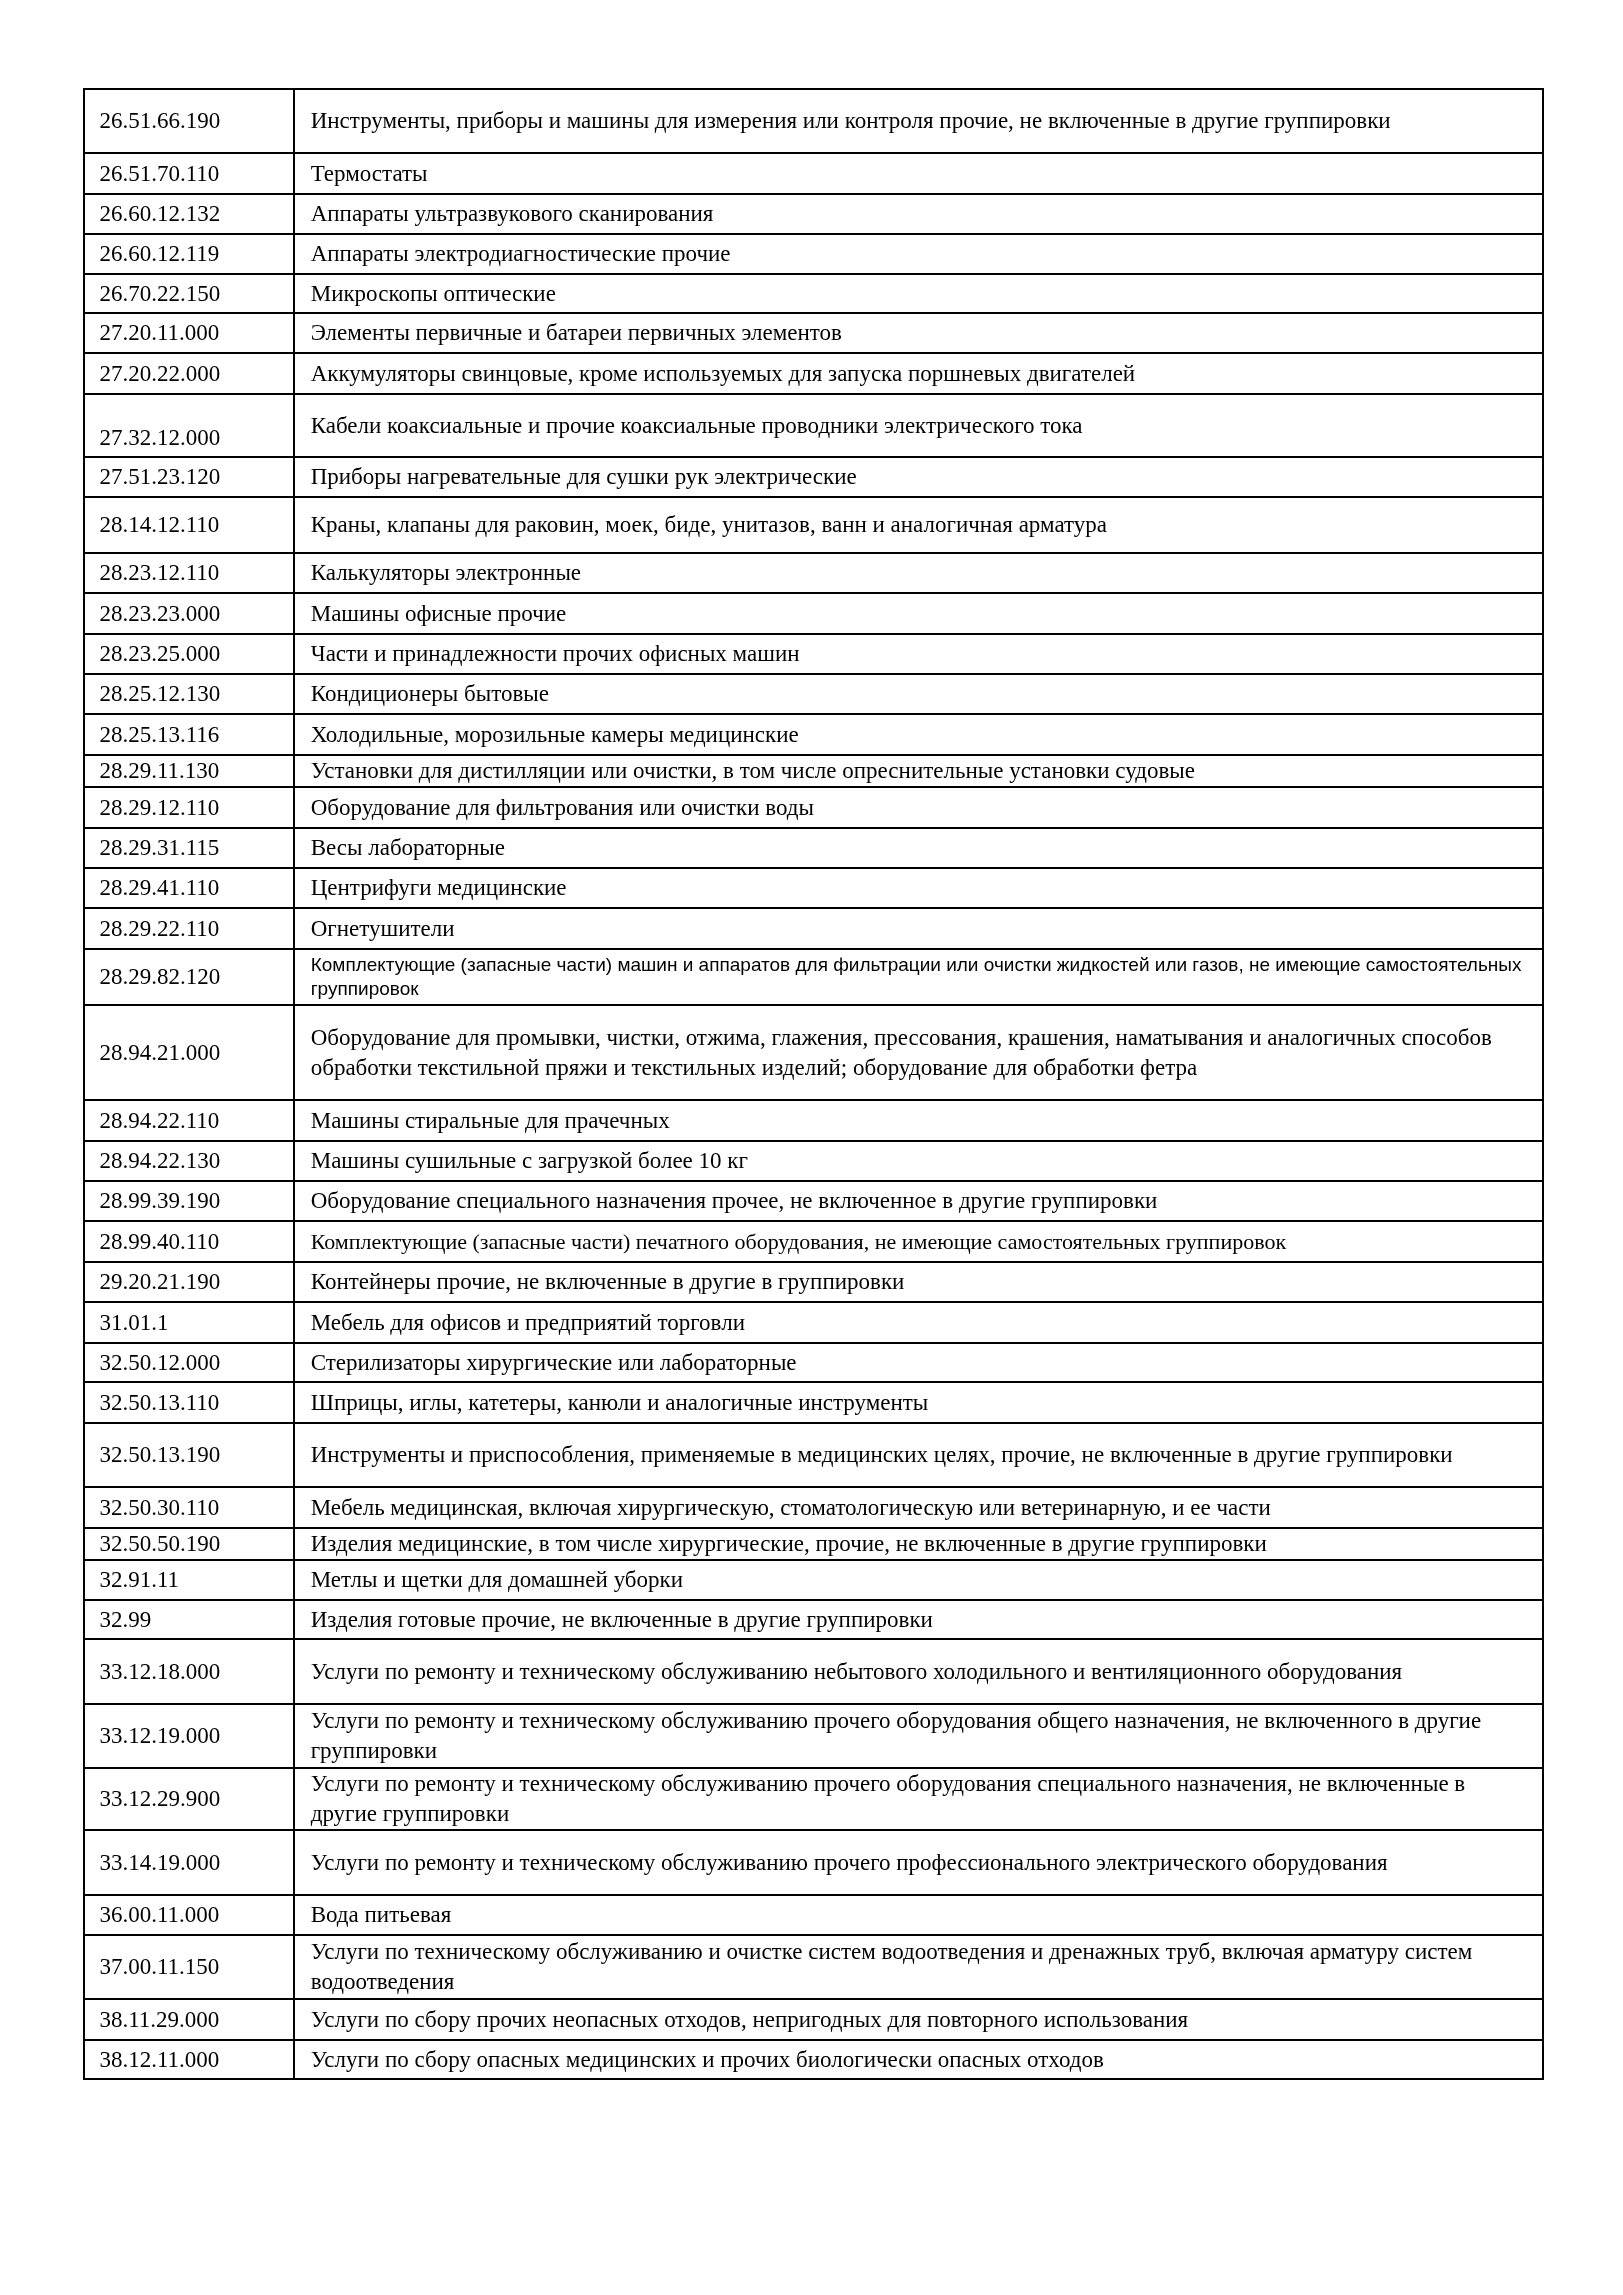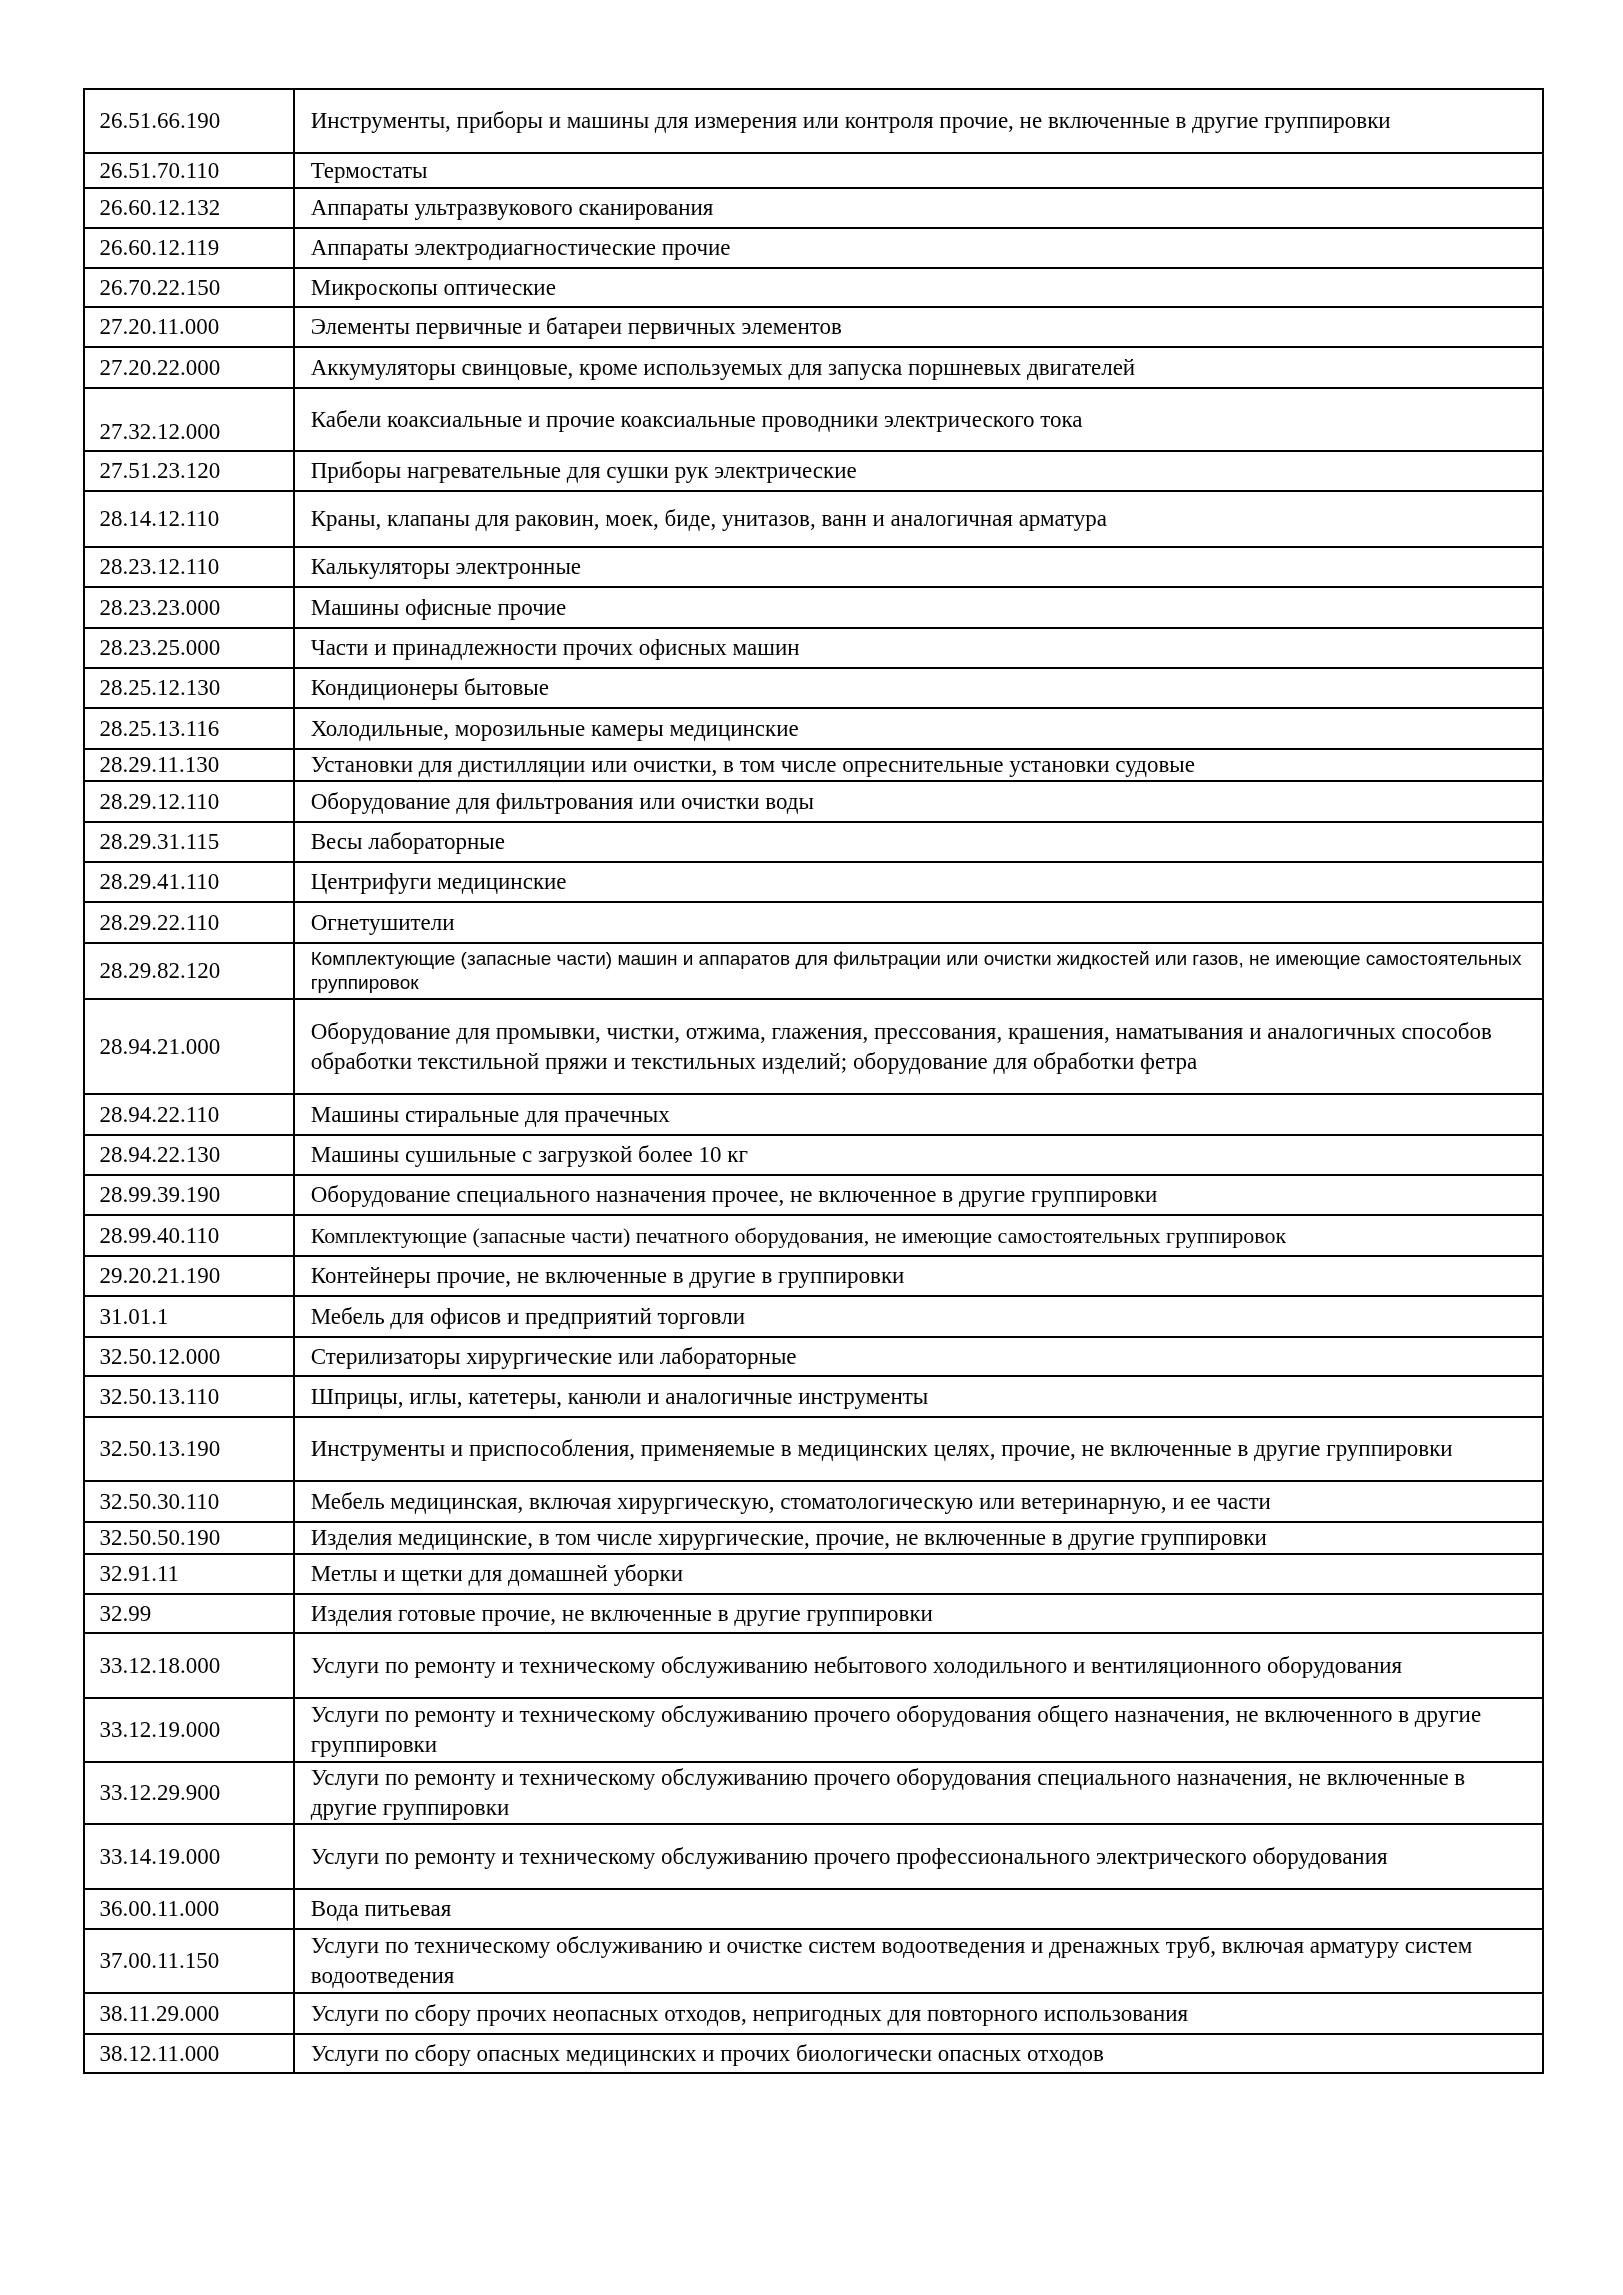--- a/index.html
+++ b/index.html
@@ -67,21 +67,21 @@
   <table class="okpd">
     <colgroup>
       <col class="c-code">
       <col class="c-name">
     </colgroup>
     <tbody id="okpd-body">
       <tr style="height:64px">
           <td class="code">26.51.66.190</td>
           <td class="name">Инструменты, приборы и машины для измерения или контроля прочие, не включенные в другие группировки</td>
         </tr>
-      <tr style="height:35px">
+      <tr style="height:41px">
           <td class="code">26.51.70.110</td>
           <td class="name">Термостаты</td>
         </tr>
       <tr style="height:40px">
           <td class="code">26.60.12.132</td>
           <td class="name">Аппараты ультразвукового сканирования</td>
         </tr>
       <tr style="height:40px">
           <td class="code">26.60.12.119</td>
           <td class="name">Аппараты электродиагностические прочие</td>

